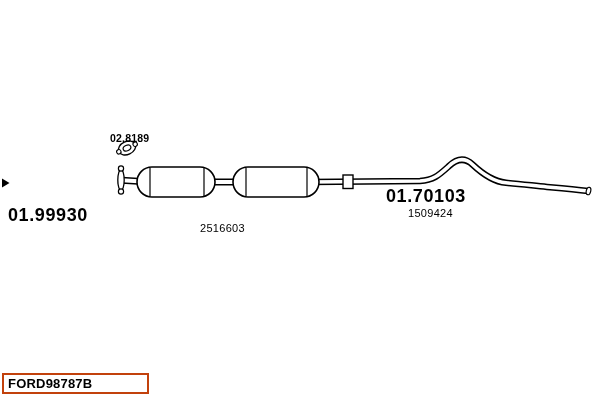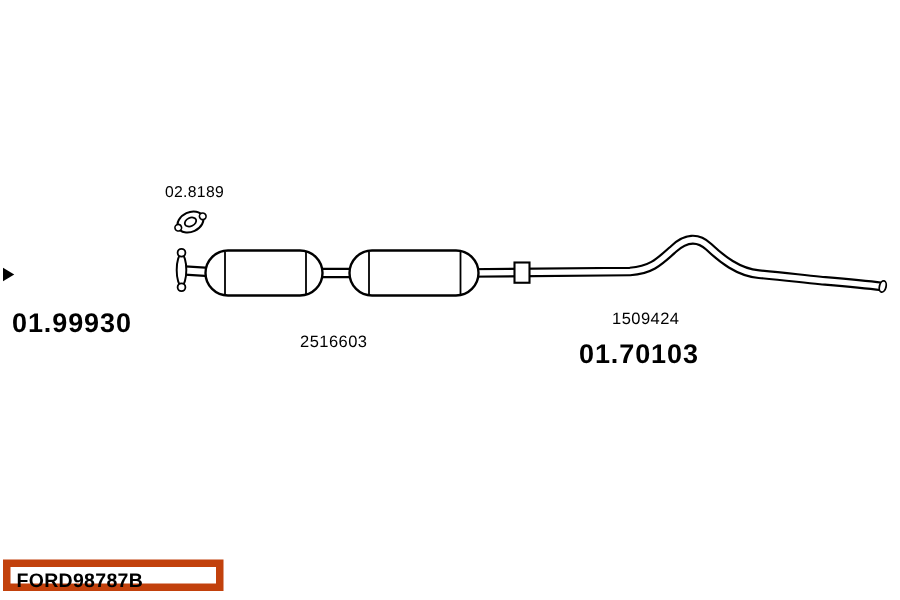--- a/index.html
+++ b/index.html
@@ -21,22 +21,23 @@
     font-weight: bold;
     letter-spacing: 0.6px;
   }
   .ref {
     font-size: 11px;
     font-weight: normal;
     letter-spacing: 0.3px;
   }
   .small-pn {
     font-size: 10.5px;
-    font-weight: normal;
+    font-weight: bold;
     letter-spacing: 0.2px;
+    margin-top: 10px;
   }
 
   .not-available-box {
     position: absolute;
     left: 9px; top: 167px;
     width: 95px; height: 33px;
     border: 2px solid #000;
     display: flex;
     flex-direction: column;
     align-items: center;
@@ -45,21 +46,21 @@
     font-weight: bold;
     line-height: 1.3;
     letter-spacing: 0.3px;
     box-sizing: border-box;
   }
 
   .title-block {
     position: absolute;
     left: 2px; top: 373px;
     width: 147px; height: 21px;
-    border: 5px solid #c2410c;
+    border: 2px solid #c2410c;
     box-sizing: border-box;
     font-size: 13px;
     font-weight: bold;
     line-height: 17px;
     padding-left: 4px;
     letter-spacing: 0.2px;
   }
 </style>
 </head>
 <body>
@@ -112,21 +113,21 @@
   </svg>
 
 
   <div class="label pn" style="left:8px; top:205px;">01.99930</div>
 
   <div class="label small-pn" style="left:110px; top:122px;">02.8189</div>
 
 
   <div class="label ref" style="left:200px; top:222px;">2516603</div>
 
-  <div class="label pn" style="left:386px; top:186px;margin-top:40px;">01.70103</div>
+  <div class="label pn" style="left:386px; top:186px;">01.70103</div>
 
   <div class="label ref" style="left:408px; top:207px;">1509424</div>
 
   <div class="title-block">
     <span>FORD98787B</span>
   </div>
 
 </div>
 
 </body></html>

